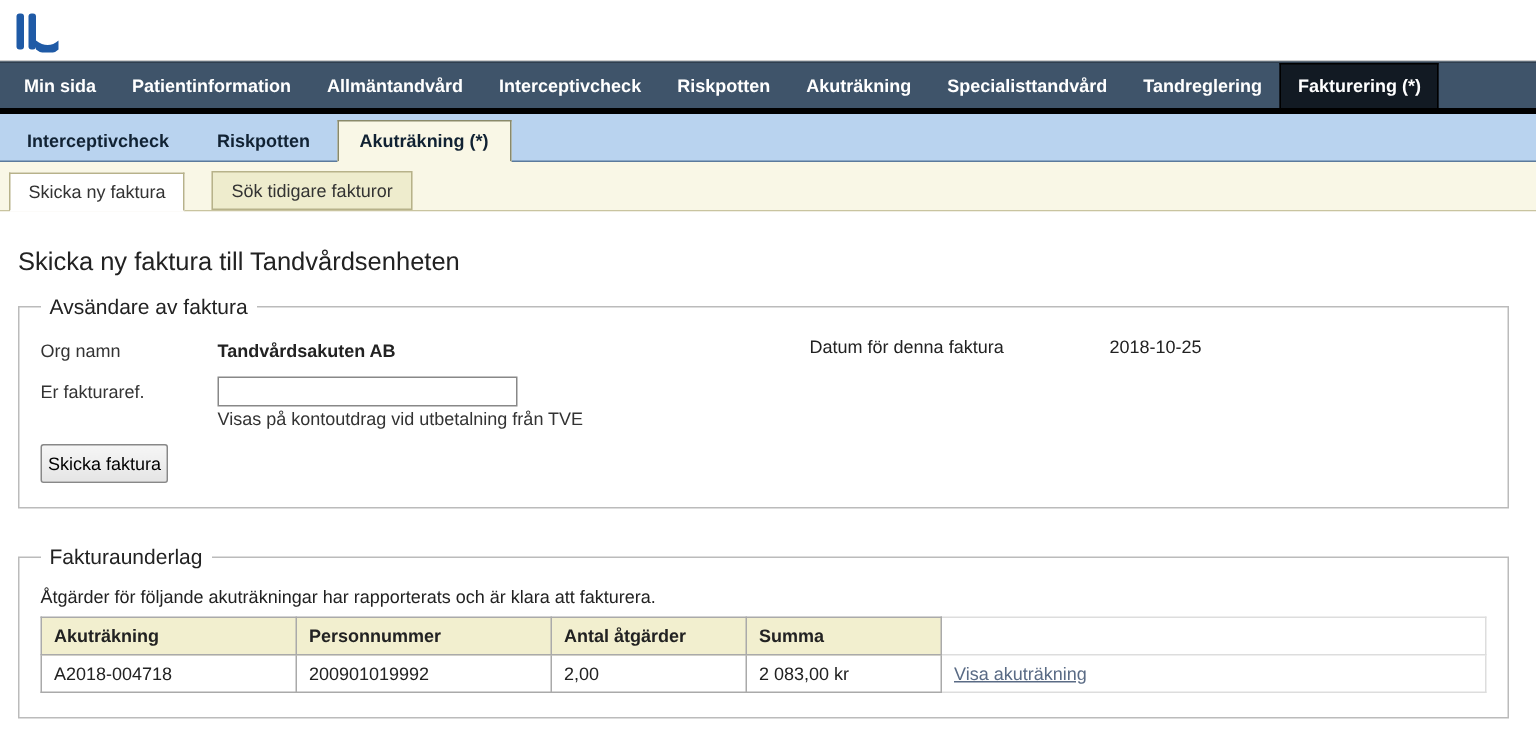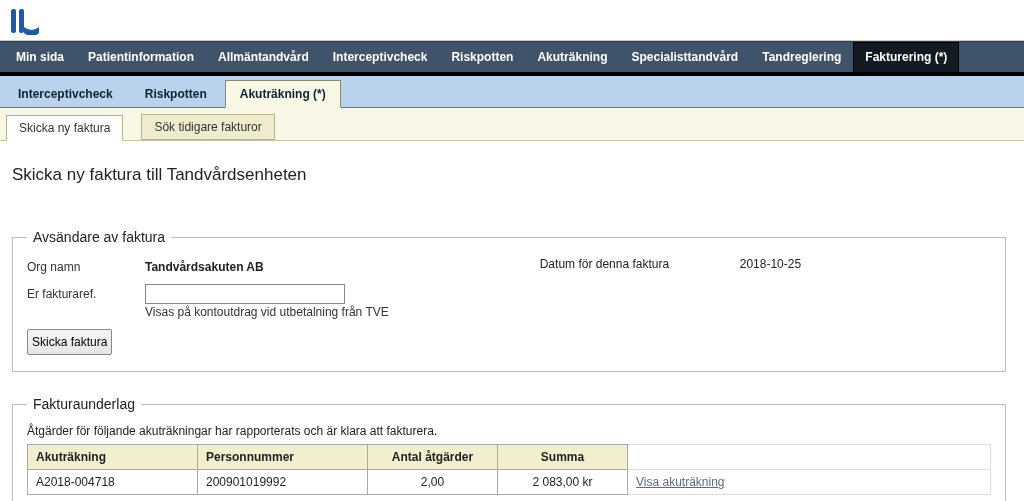--- a/index.html
+++ b/index.html
@@ -106,21 +106,21 @@
     font-weight: normal;
   }
   .content {
     padding: 16px 18px 22px 12px;
     background: #fff;
   }
   .page-heading {
     font-size: 17px;
     font-weight: normal;
     color: #222;
-    margin: 8px 0 44px 0;
+    margin: 8px 0 11px 0;
   }
   fieldset {
     border: 1px solid #bbb;
     margin: 0 0 24px 0;
     padding: 12px 14px 16px 14px;
     position: relative;
   }
   legend {
     padding: 0 6px;
     font-size: 14px;
@@ -177,21 +177,21 @@
   table.data th, table.data td {
     border: 1px solid #aaa;
     padding: 5px 8px;
     font-size: 12px;
   }
   table.data th {
     background: #f2efcf;
     text-align: left;
     font-weight: bold;
   }
-  table.data th.num, table.data td.num { text-align: center; }
+  table.data th.num, table.data td.num { text-align: left; }
   table.data td.linkcell a {
     color: #5a6b85;
     text-decoration: underline;
     cursor: pointer;
   }
   table.data td.linkcell { border: 1px solid #ddd; border-left: 1px solid #aaa; }
   .sum-line {
     text-align: right;
     font-weight: bold;
     padding: 10px 8px 0 0;

